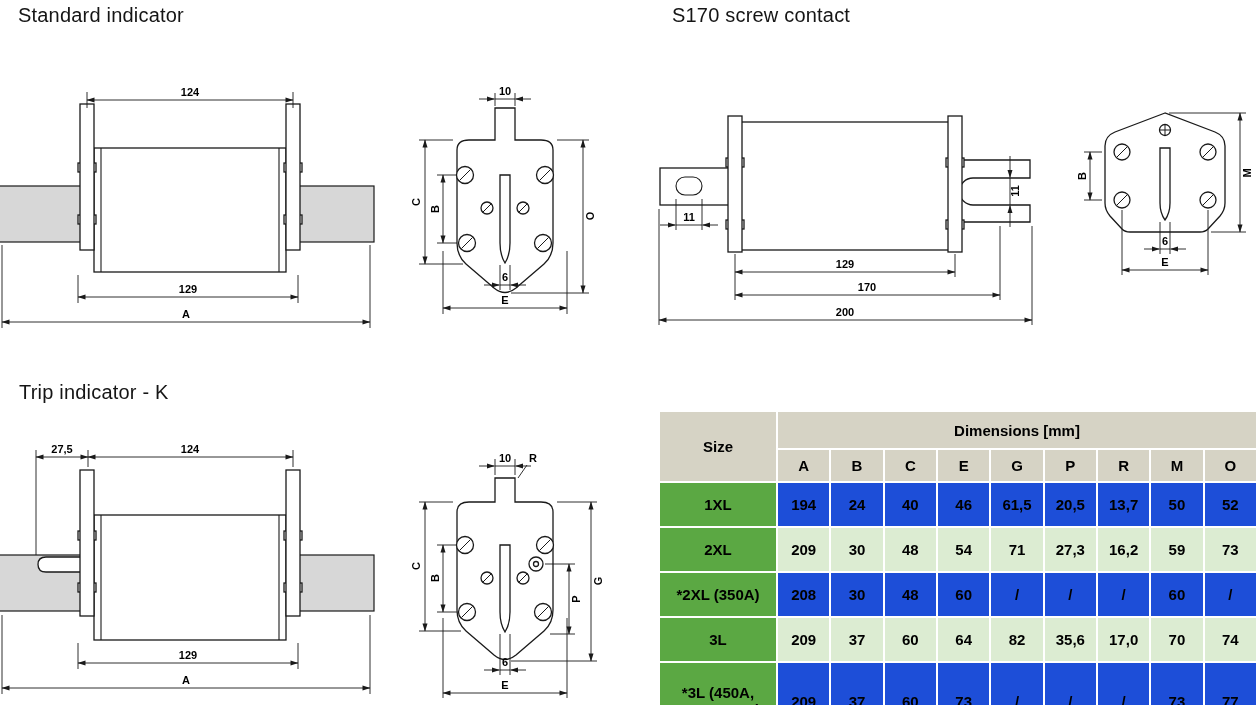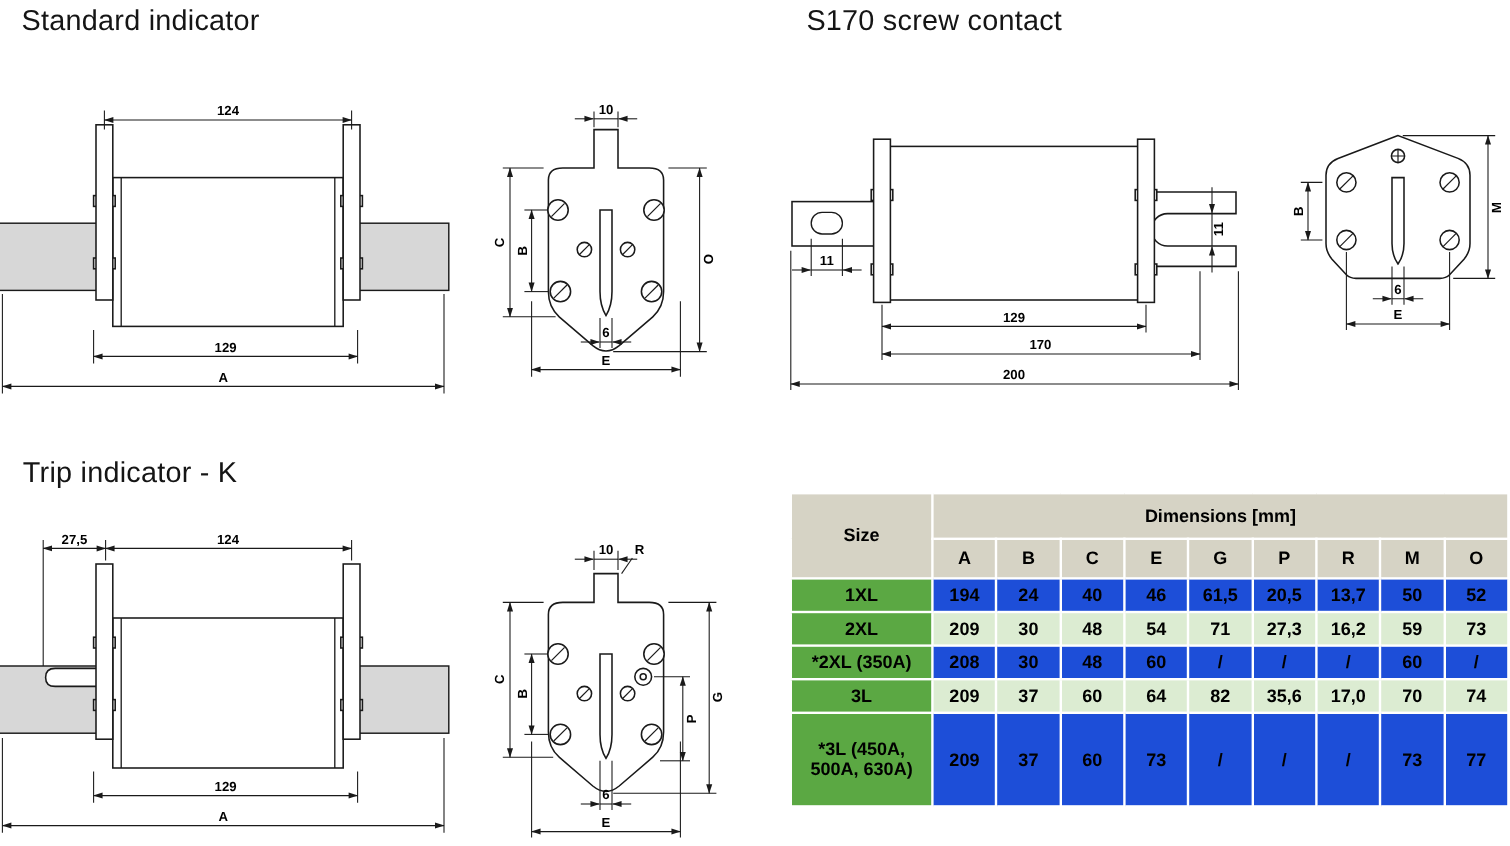--- a/index.html
+++ b/index.html
@@ -1,35 +1,35 @@
 <!DOCTYPE html>
 <html><head>
 <meta charset="utf-8">
 <style>
   * { margin:0; padding:0; box-sizing:border-box; }
   html,body { width:1258px; height:705px; background:#ffffff; font-family:"Liberation Sans",sans-serif; }
   .canvas { position:absolute; left:0; top:0; width:1258px; height:705px; overflow:hidden; background:#fff; }
-  .title { position:absolute; font-size:24px; color:#151515; letter-spacing:.2px; }
+  .title { position:absolute; font-size:20px; color:#151515; letter-spacing:.2px; }
   svg.dwg { position:absolute; overflow:visible; }
   .out  { fill:#ffffff; stroke:#1a1a1a; stroke-width:1.3; }
   .outn { fill:none;    stroke:#1a1a1a; stroke-width:1.1; }
   .blade{ fill:#d7d7d7; stroke:#1a1a1a; stroke-width:1.2; }
   .ext  { stroke:#1a1a1a; stroke-width:.9; fill:none; }
   .dim  { stroke:#1a1a1a; stroke-width:.9; fill:none; }
   .dt   { font-family:"Liberation Sans",sans-serif; font-size:11px; font-weight:bold; fill:#000; text-anchor:middle; }
   .screw line { stroke:#1a1a1a; stroke-width:1; }
 
   .dim-table { position:absolute; left:658px; top:410px; width:600px; border-collapse:collapse; table-layout:fixed;
                font-weight:bold; font-size:15px; color:#000; text-align:center; }
   .dim-table th, .dim-table td { border:2px solid #fff; padding:0 2px; vertical-align:middle; }
   .h-beige { background:#d6d3c5; }
   .c-green { background:#5ba843; }
   .row-a td.val { background:#1d4ed8; }
   .row-b td.val { background:#dcecd2; }
-  .tr-h1 { height:38px; } .tr-h2 { height:33px; } .tr-d { height:28px;text-align:center; } .tr-tall { height:78px;margin-top:36px; }
+  .tr-h1 { height:38px; } .tr-h2 { height:33px; } .tr-d { height:45px;text-align:center; } .tr-tall { height:78px;margin-top:36px; }
 </style>
 </head>
 <body>
 
 <div class="canvas">
 
   <svg width="0" height="0" style="position:absolute">
     <defs>
       <marker id="me" viewBox="0 0 10 8" markerWidth="9" markerHeight="7" refX="9.5" refY="4" orient="auto">
         <path d="M0,0.8 L10,4 L0,7.2 Z" fill="#1a1a1a"></path>

